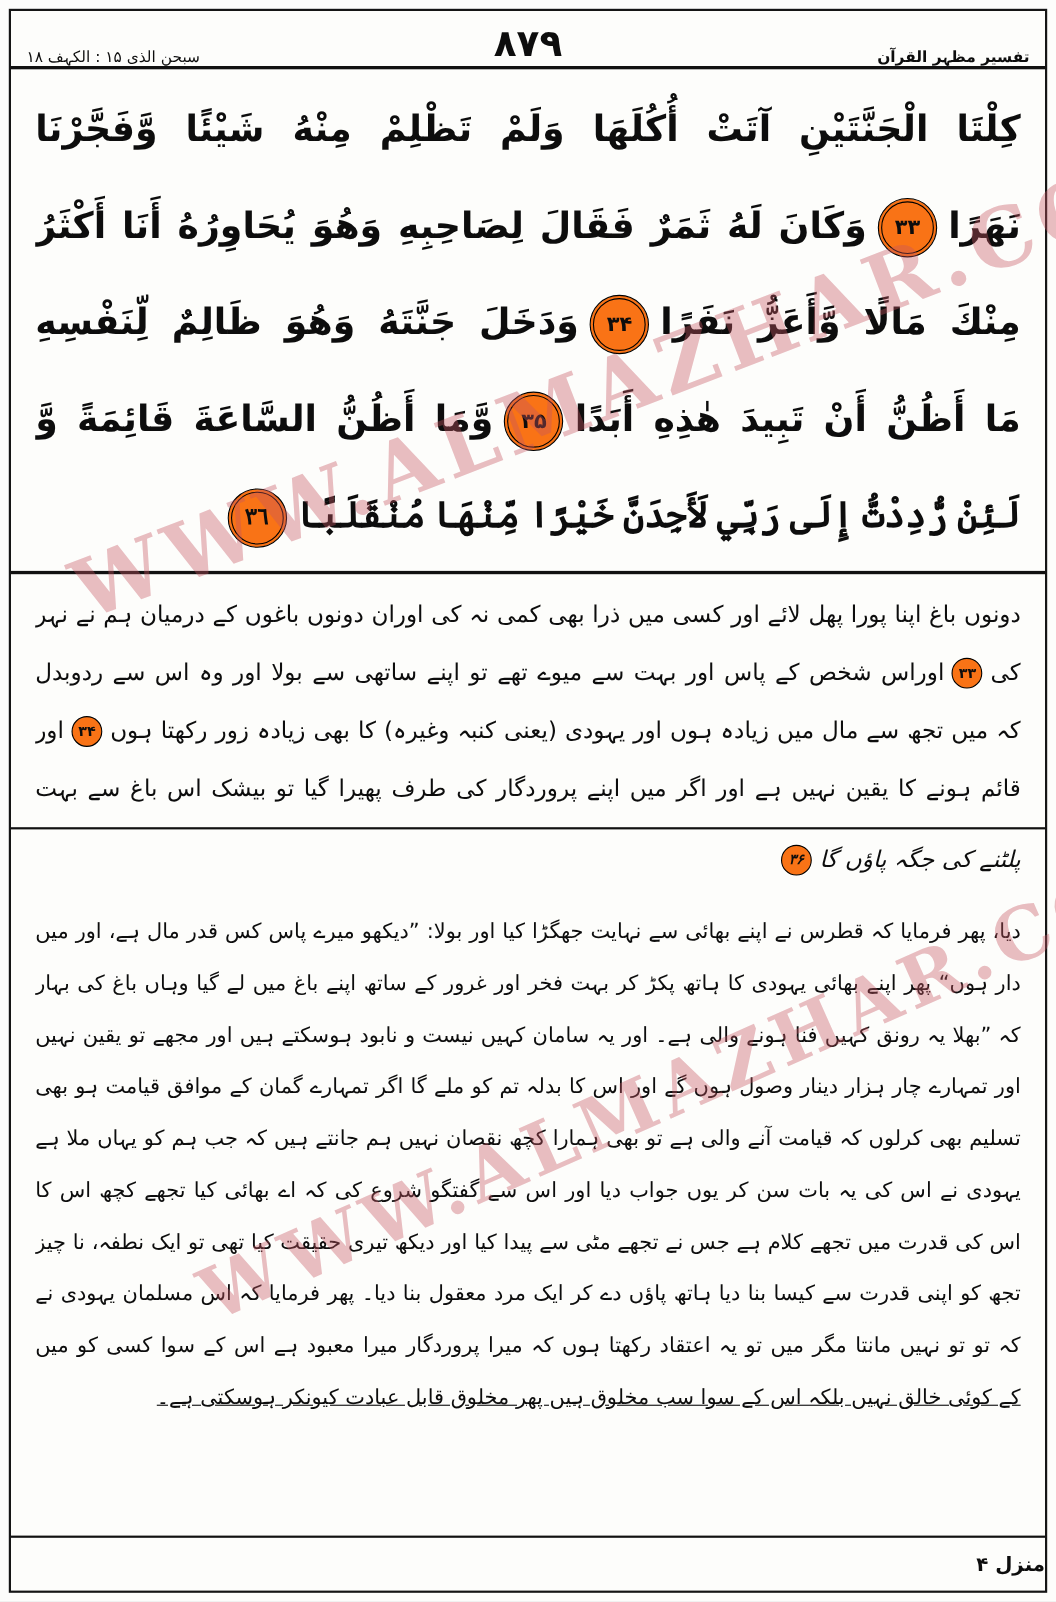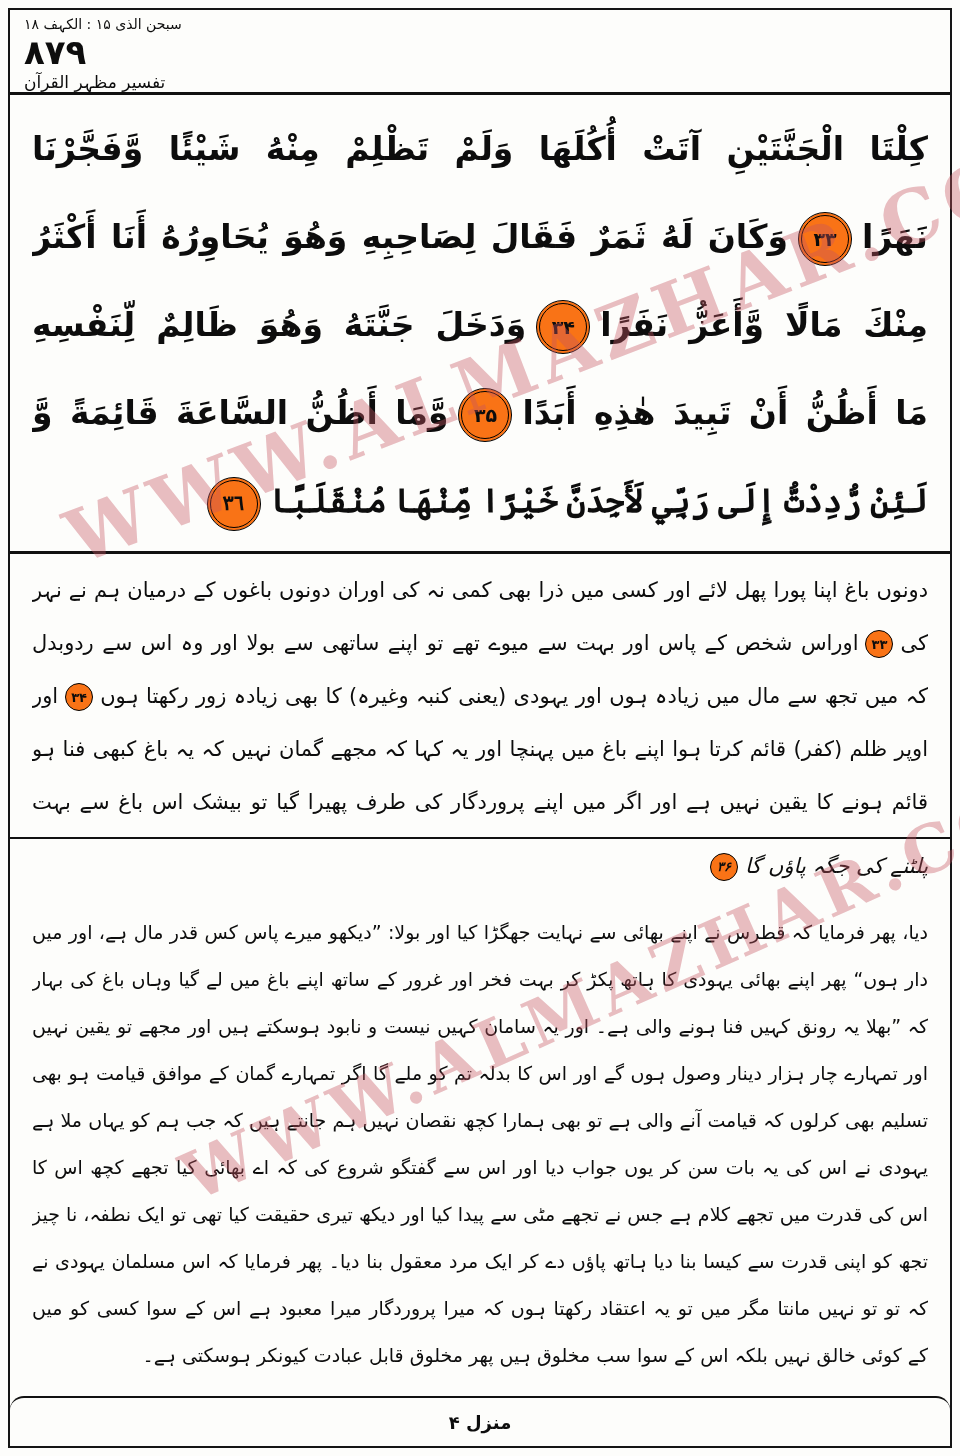--- a/index.html
+++ b/index.html
@@ -16,29 +16,28 @@
     position:absolute;
     inset:8px;
     border:2.5px solid #151515;
     display:flex;
     flex-direction:column;
     overflow:hidden;
   }
   
   .hdr{
     display:flex;
-    align-items:flex-start;
+    align-items:flex-end;
     padding:6px 14px 0;
     min-height:44px;
     direction:ltr;
-    flex-direction:column;
   }
   .hdr-left{flex:1;text-align:left;font-size:14px;direction:rtl;}
   .hdr-center{flex:1;text-align:center;font-size:34px;font-weight:bold;letter-spacing:2px;}
-  .hdr-right{flex:1;text-align:right;font-size:17px;font-weight:normal;direction:rtl;}
+  .hdr-right{flex:1;text-align:right;font-size:14px;font-weight:bold;direction:rtl;}
   .rule{border-top:3px solid #111;}
   .rule-thin{border-top:2px solid #111;}
   
   .quran{padding:10px 22px 6px;direction:rtl;}
   .quran .line{
     font-size:33px;
     font-weight:700;
     line-height:88px;
     max-height:88px;
     overflow:hidden;
@@ -72,21 +71,21 @@
   
   .commentary{padding:12px 22px 6px;direction:rtl;}
   .commentary .line{
     font-size:19px;
     line-height:47px;
     max-height:47px;
     overflow:hidden;
     text-align:justify;
     text-align-last:justify;
   }
-  .commentary .line:last-child{text-align-last:auto;}
+  .commentary .line:last-child{text-align-last:auto;text-decoration:underline;}
   
   .marker{
     display:inline-flex;
     align-items:center;
     justify-content:center;
     border-radius:50%;
     font-weight:bold;
     vertical-align:middle;
     background:#f97316;
   }
@@ -103,22 +102,21 @@
     margin:0 7px;
     font-weight:600;
   }
   
   .footer{
     margin-top:auto;
     border-top:2.5px solid #111;
     min-height:48px;
     display:flex;
     align-items:center;
-    justify-content:center;
-    border-radius:14px;
+    justify-content:flex-start;
   }
   .footer .manzil{font-size:18px;font-weight:bold;}
   
   .watermark{
     position:absolute;
     pointer-events:none;
     z-index:6;
     font-family:"DejaVu Serif",serif;
     font-weight:bold;
     color:rgba(196,84,96,0.38);
@@ -159,21 +157,20 @@
         <div class="line"><span>مَا أَظُنُّ أَنْ تَبِيدَ هٰذِهِ أَبَدًا</span><span class="marker marker-lg">۳۵</span><span>وَّمَا أَظُنُّ السَّاعَةَ قَائِمَةً وَّ</span></div>
         <div class="line"><span>لَئِنْ رُّدِدْتُّ إِلَى رَبِّي لَأَجِدَنَّ خَيْرًا مِّنْهَا مُنْقَلَبًا</span><span class="marker marker-lg">۳۶</span></div>
       </section>
 
     <div class="rule"></div>
 
     <section class="translation" id="translation-section">
         <div class="line"><span>دونوں باغ اپنا پورا پھل لائے اور کسی میں ذرا بھی کمی نہ کی اوران دونوں باغوں کے درمیان ہم نے نہر جاری</span></div>
         <div class="line"><span>کی</span><span class="marker marker-sm">۳۳</span><span>اوراس شخص کے پاس اور بہت سے میوے تھے تو اپنے ساتھی سے بولا اور وہ اس سے ردوبدل کرتا تھا</span></div>
         <div class="line"><span>کہ میں تجھ سے مال میں زیادہ ہوں اور یہودی (یعنی کنبہ وغیرہ) کا بھی زیادہ زور رکھتا ہوں</span><span class="marker marker-sm">۳۴</span><span>اور وہ اپنے</span></div>
-        <div class="line"><span>اوپر ظلم (کفر) قائم کرتا ہوا اپنے باغ میں پہنچا اور یہ کہا کہ مجھے گمان نہیں کہ یہ باغ کبھی فنا ہو</span></div>
         <div class="line"><span>قائم ہونے کا یقین نہیں ہے اور اگر میں اپنے پروردگار کی طرف پھیرا گیا تو بیشک اس باغ سے بہت زیادہ اچھی</span></div>
       </section>
 
     <div class="rule-thin"></div>
 
     <section class="translation-tail" id="translation-tail">
         <div class="line"><span>پلٹنے کی جگہ پاؤں گا</span><span class="marker marker-sm">۳۶</span></div>
       </section>
 
     <section class="commentary" id="commentary-section">

